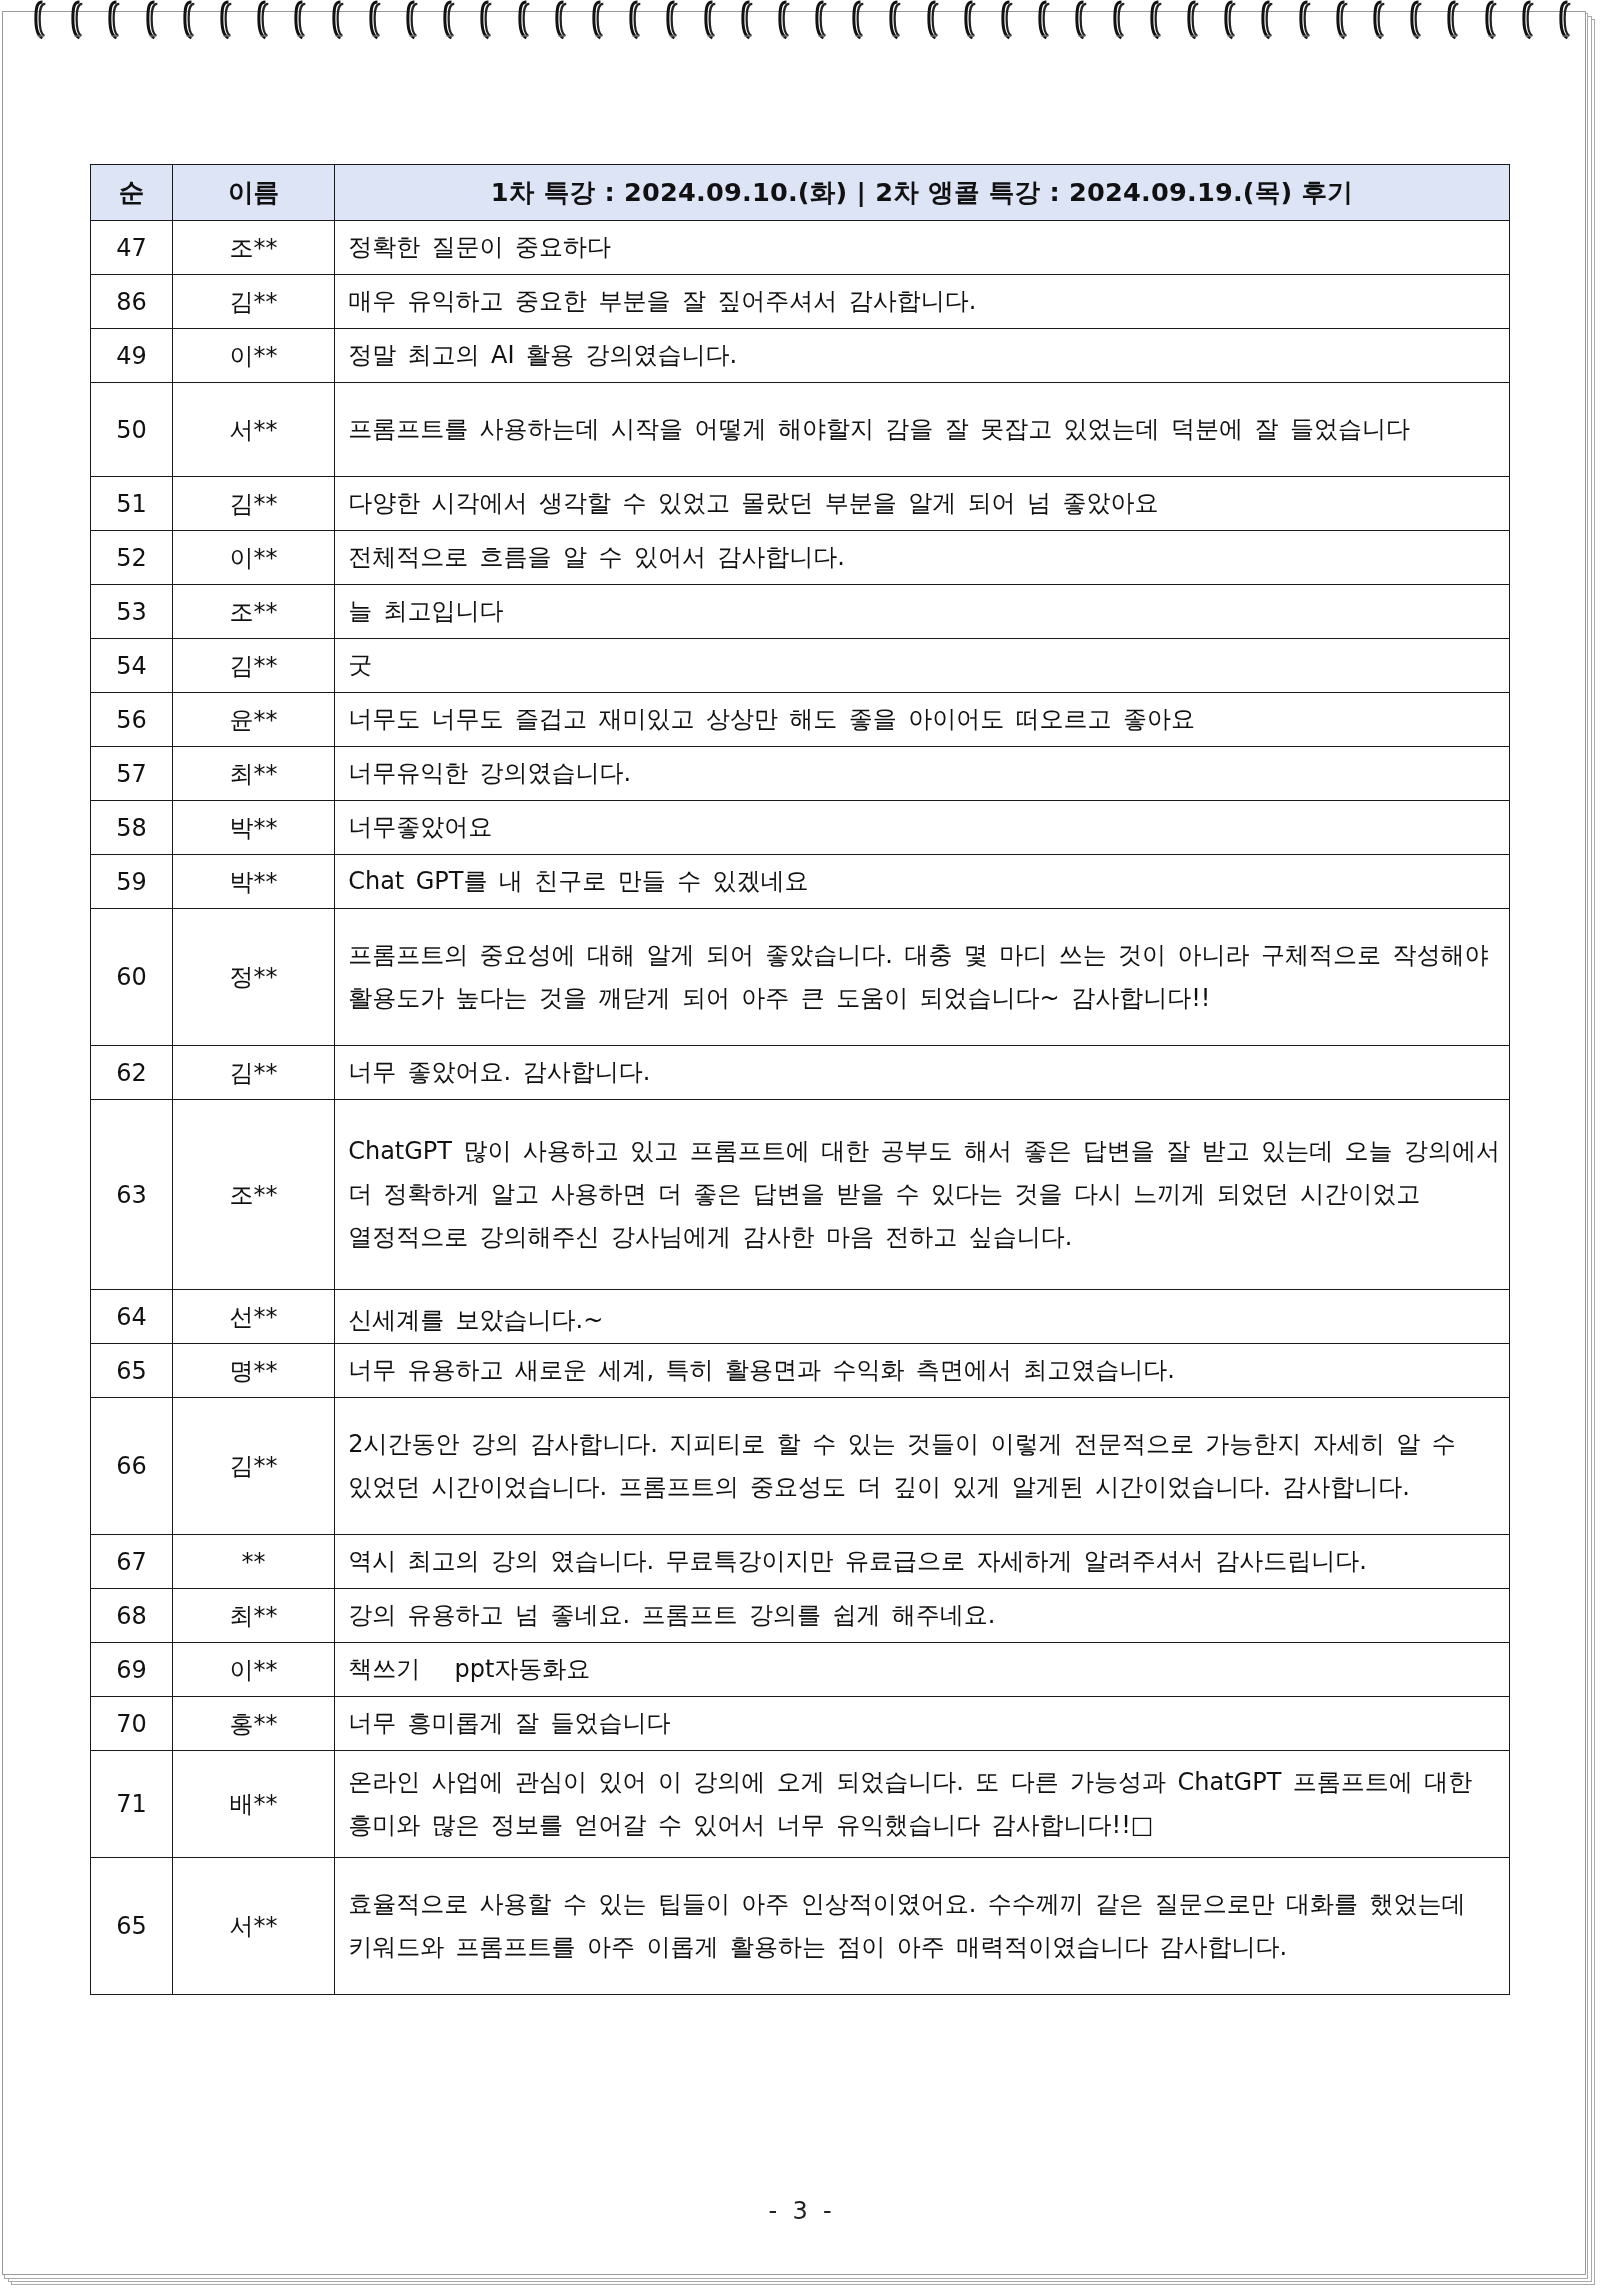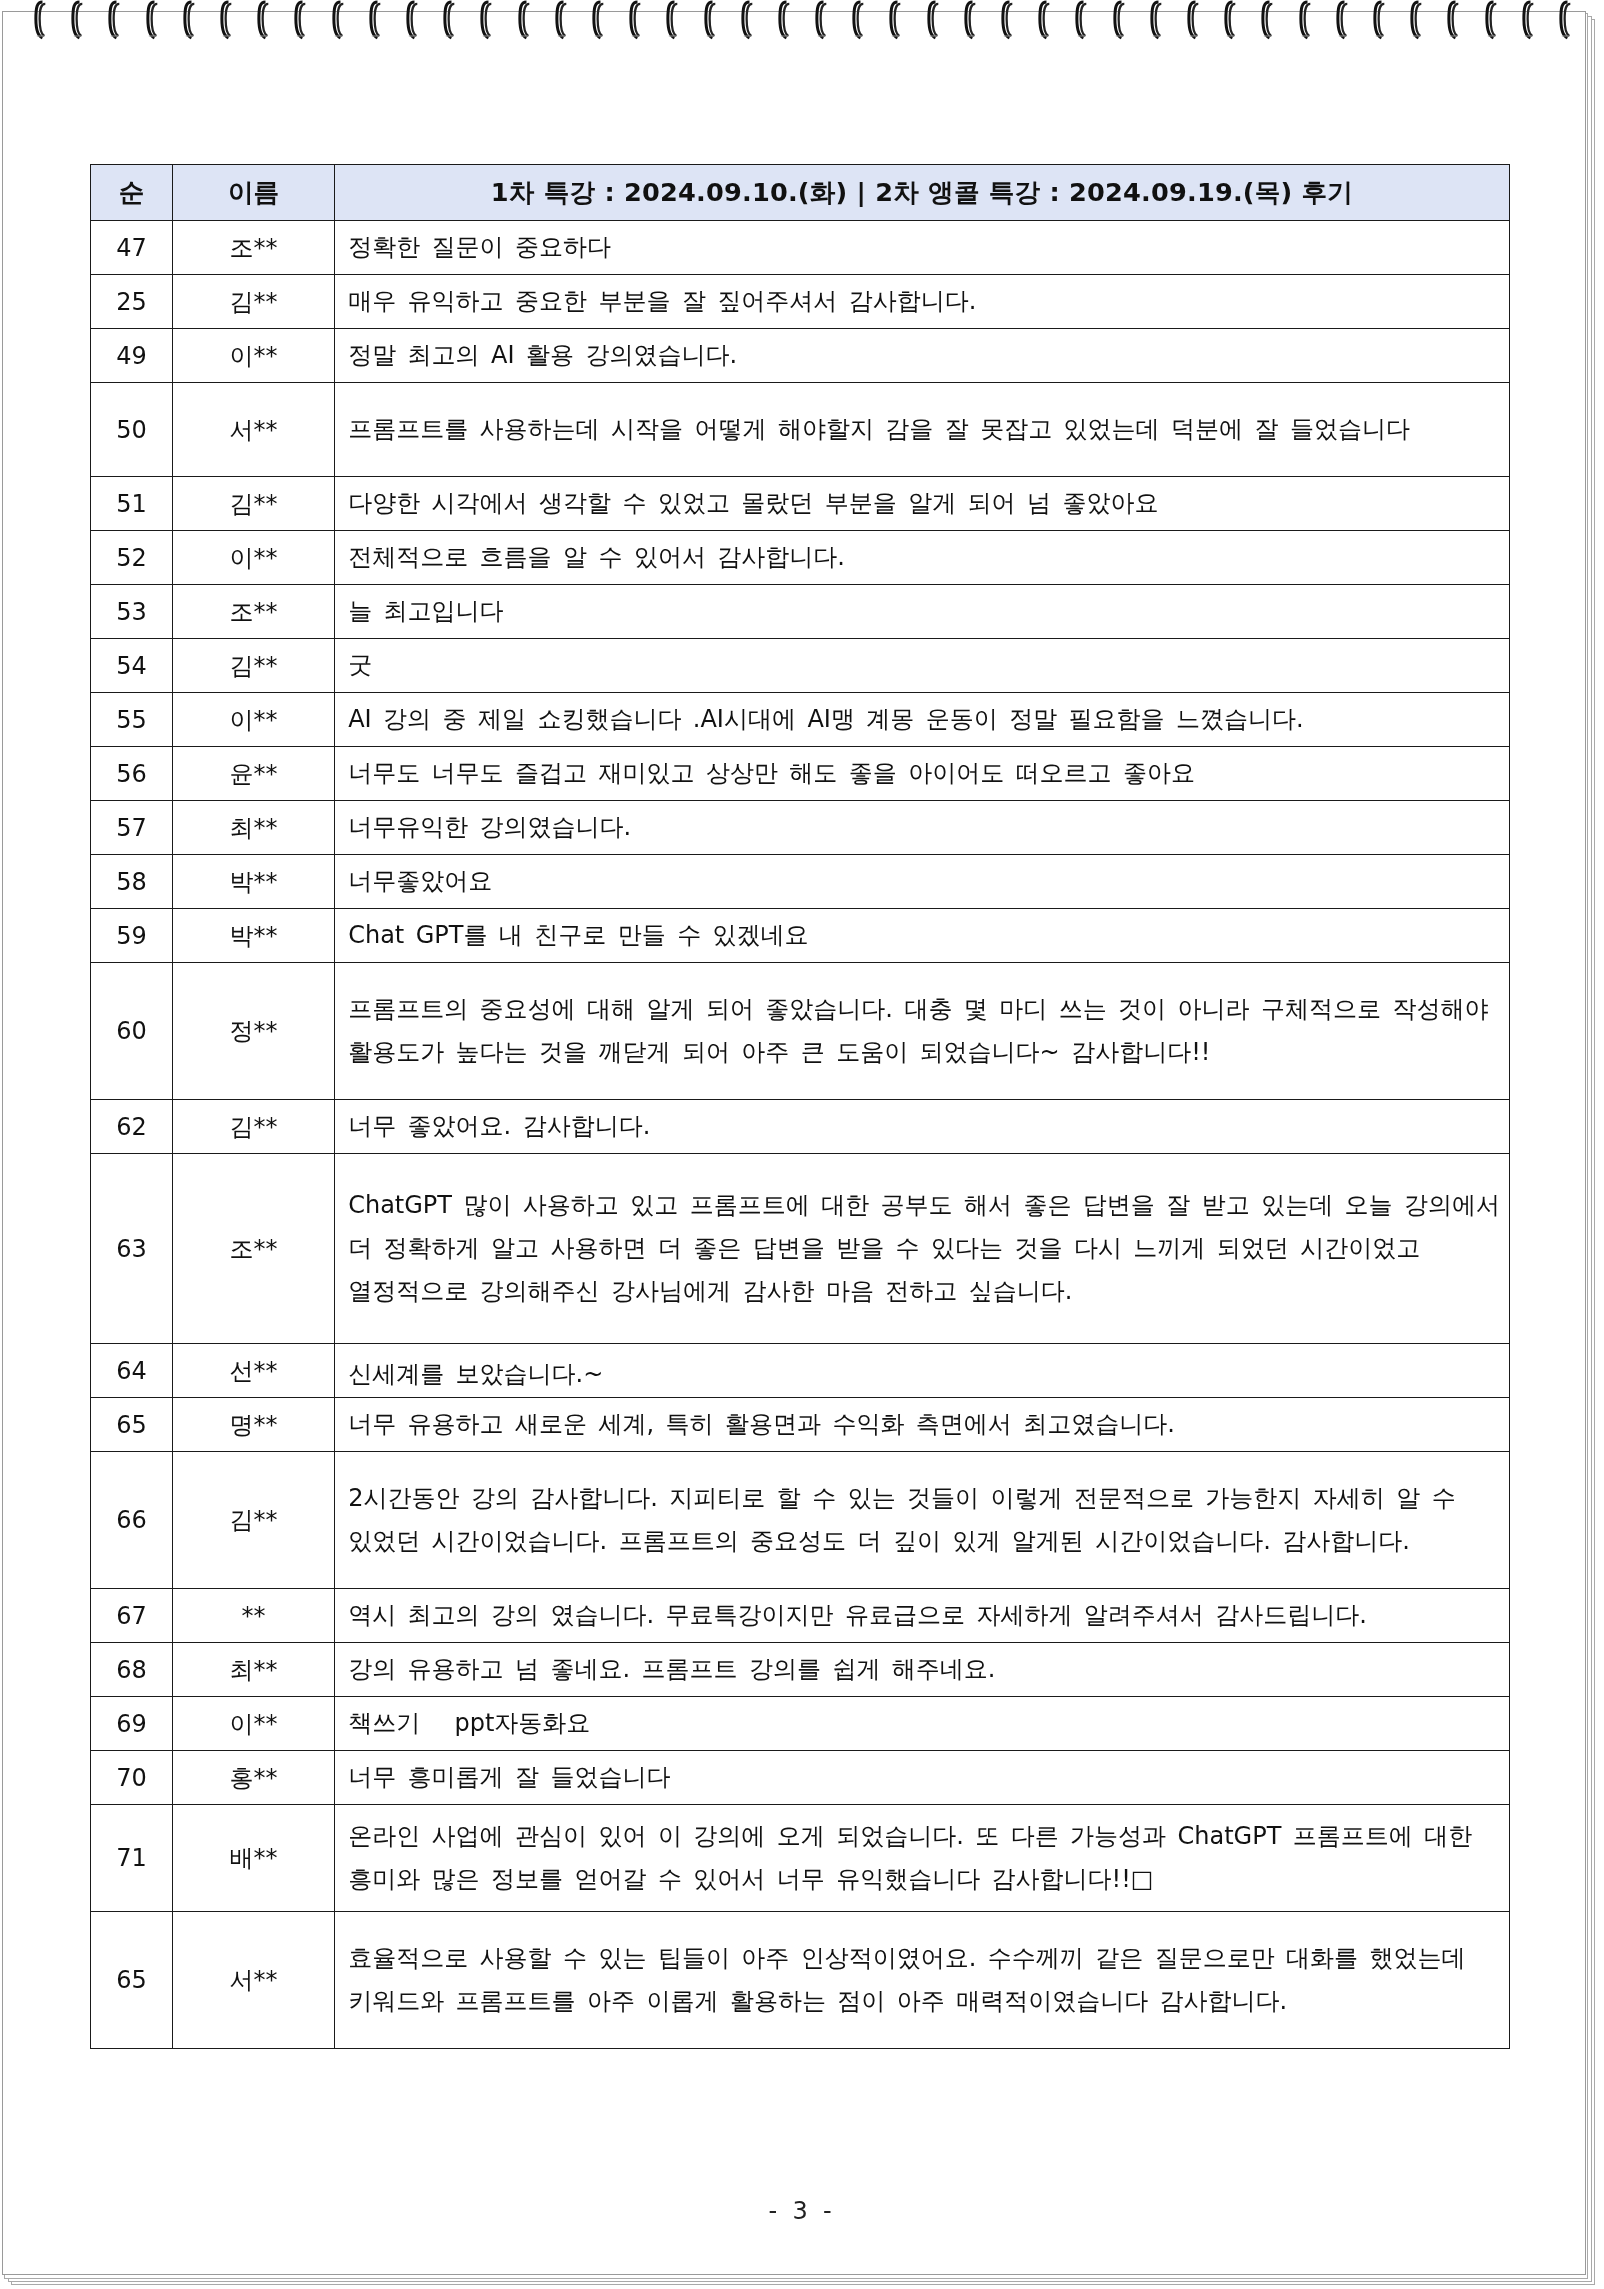--- a/index.html
+++ b/index.html
@@ -360,21 +360,21 @@
   </thead>
   <tbody id="tbody">
       <tr class="h1">
         <td class="no">47</td>
         <td class="name">조**</td>
         <td class="text">
           <div style="white-space: pre;">정확한 질문이 중요하다</div>
         </td>
       </tr>
       <tr class="h1">
-        <td class="no">25</td>
+        <td class="no">86</td>
         <td class="name">김**</td>
         <td class="text">
           <div style="white-space: pre;">매우 유익하고 중요한 부분을 잘 짚어주셔서 감사합니다.</div>
         </td>
       </tr>
       <tr class="h1">
         <td class="no">49</td>
         <td class="name">이**</td>
         <td class="text">
           <div style="white-space: pre;">정말 최고의 AI 활용 강의였습니다.</div>
@@ -409,27 +409,20 @@
         </td>
       </tr>
       <tr class="h1">
         <td class="no">54</td>
         <td class="name">김**</td>
         <td class="text">
           <div style="white-space: pre;">굿</div>
         </td>
       </tr>
       <tr class="h1">
-        <td class="no">55</td>
-        <td class="name">이**</td>
-        <td class="text">
-          <div style="white-space: pre;">AI 강의 중 제일 쇼킹했습니다 .AI시대에 AI맹 계몽 운동이 정말 필요함을 느꼈습니다.</div>
-        </td>
-      </tr>
-      <tr class="h1">
         <td class="no">56</td>
         <td class="name">윤**</td>
         <td class="text">
           <div style="white-space: pre;">너무도 너무도 즐겁고 재미있고 상상만 해도 좋을 아이어도 떠오르고 좋아요</div>
         </td>
       </tr>
       <tr class="h1">
         <td class="no">57</td>
         <td class="name">최**</td>
         <td class="text">

